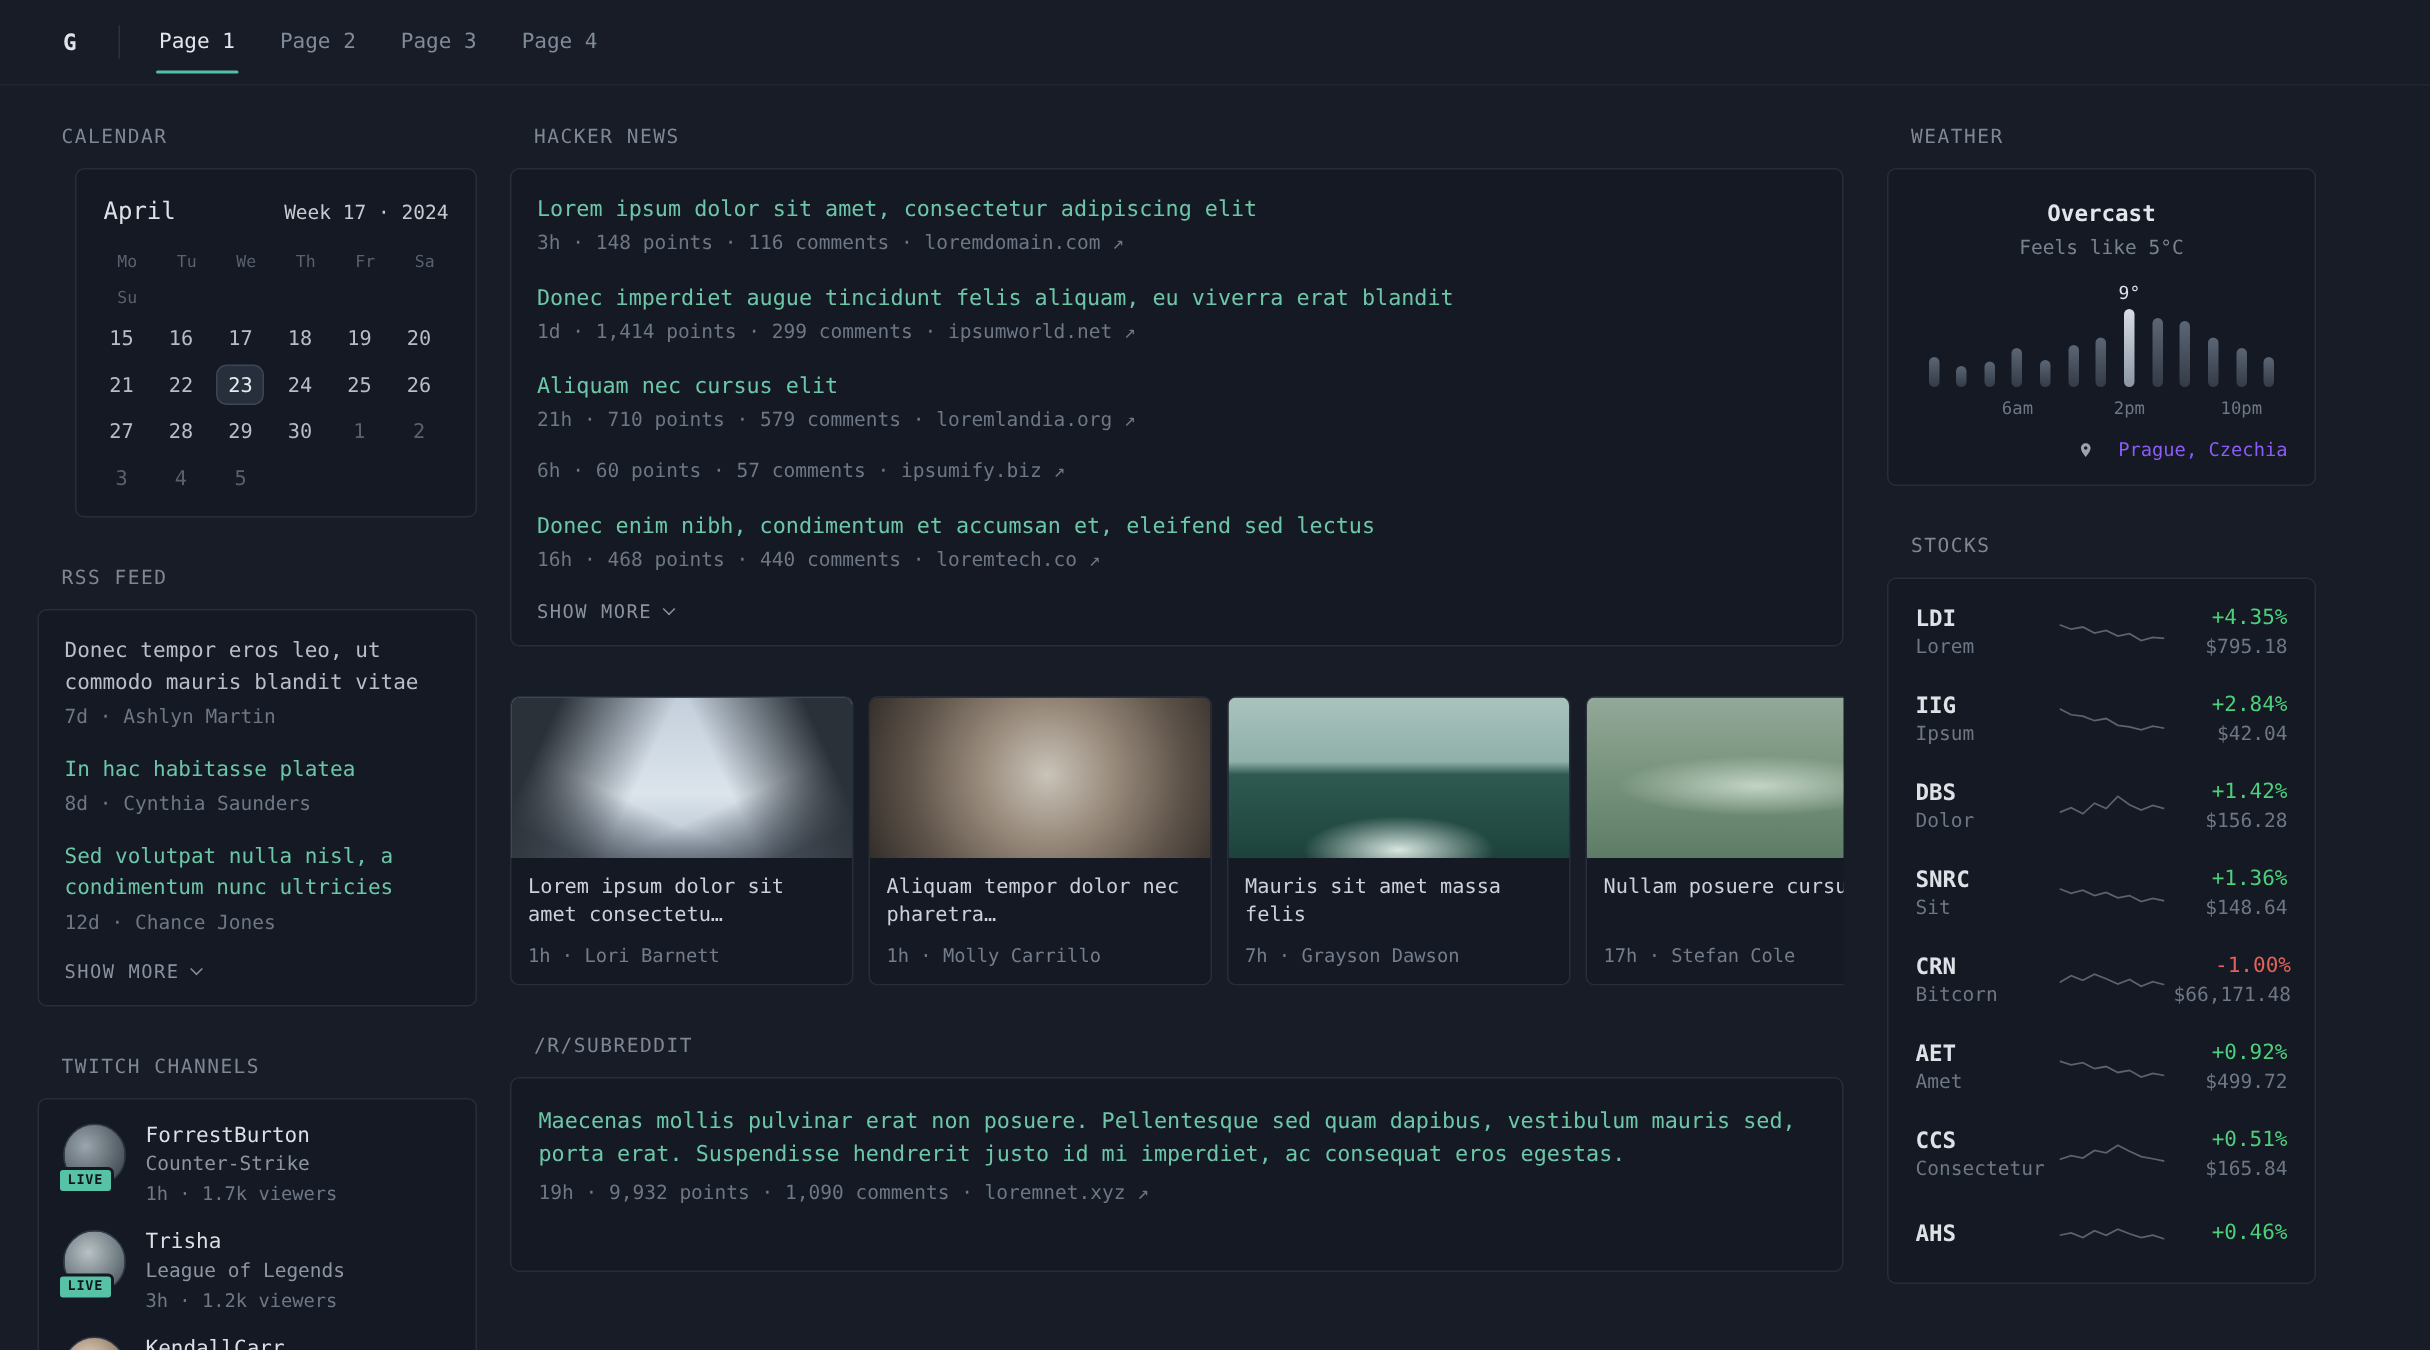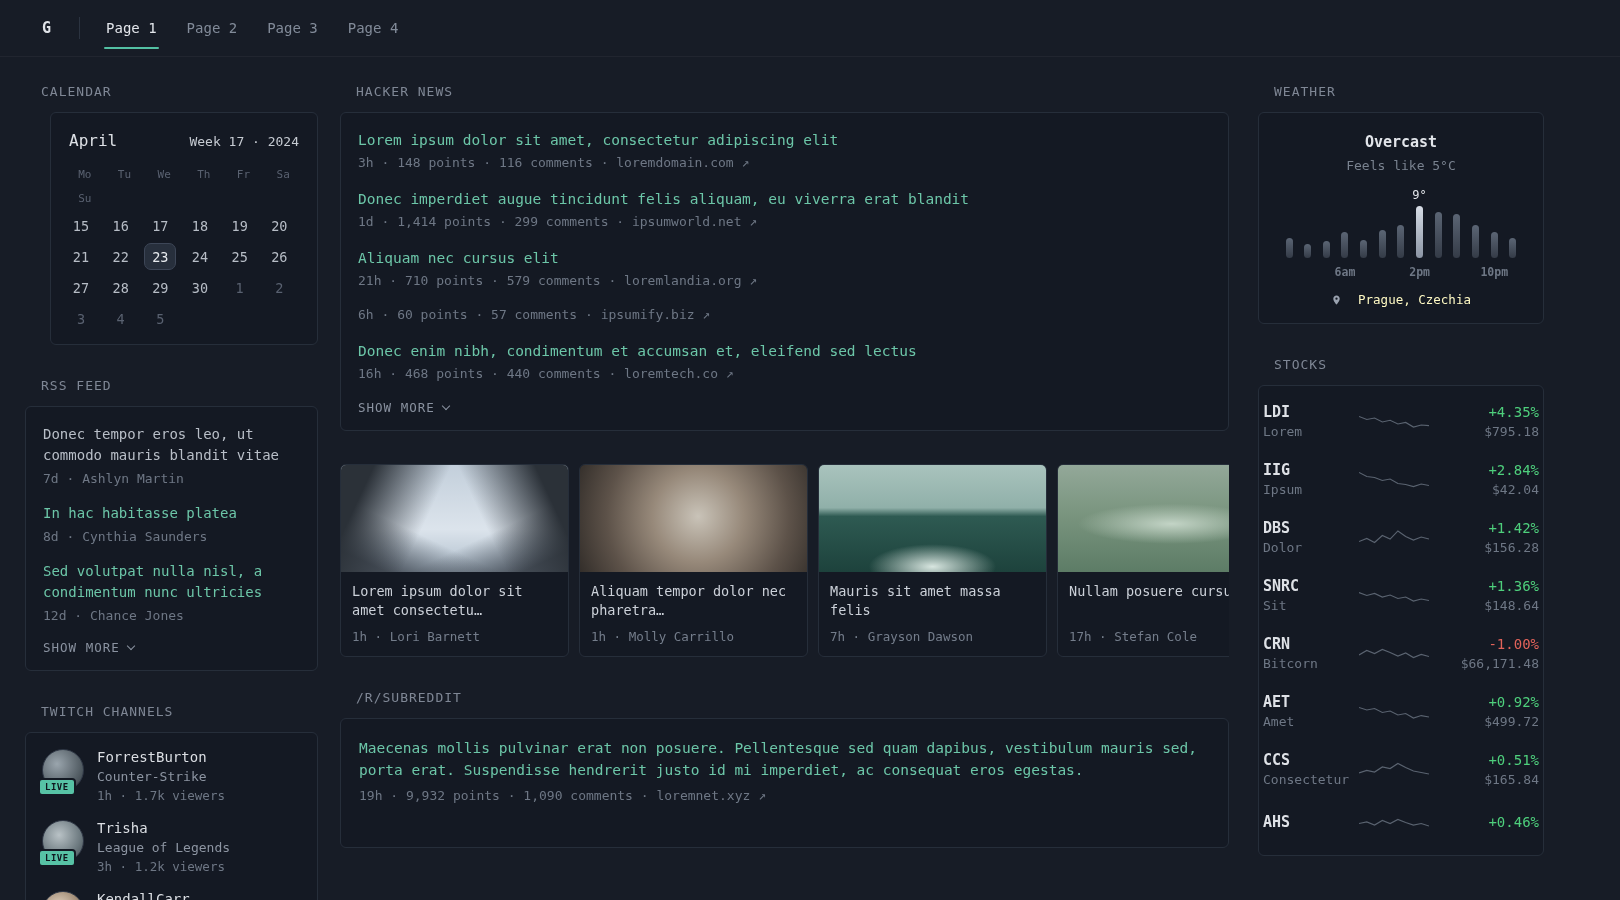--- a/index.html
+++ b/index.html
@@ -95,25 +95,25 @@
 
   
   .weather-card { padding:20px 18px 16px; text-align:center; }
   .w-cond { font-size:15px; color:#e2e5ea; font-weight:700; }
   .w-feels { margin-top:7px; font-size:13px; color:#79828f; }
   .wchart { display:flex; justify-content:space-between; margin-top:15px; padding:0 4px; }
   .wcol { display:flex; flex-direction:column; align-items:center; justify-content:flex-end; width:16px; }
   .wtemp { height:18px; font-size:12px; color:#e2e5ea; white-space:nowrap; }
   .wbar { width:7px; border-radius:3.5px; background:linear-gradient(180deg,#5b6574 0%, #343b47 100%); }
   .wbar.current { background:linear-gradient(180deg,#d7dde6 0%,#8b95a4 100%); }
-  .wtime { height:15px; margin-top:7px; font-size:11.5px; color:#6e7785; white-space:nowrap;font-weight:bold; }
-  .w-loc { margin-top:12px; display:flex; justify-content:center; align-items:center; gap:16px; font-size:12.5px; color:#fef9c3; }
-
-  
-  .stocks-card { padding:6px 4px; }
+  .wtime { height:15px; margin-top:7px; font-size:11.5px; color:#6e7785; white-space:nowrap; }
+  .w-loc { margin-top:12px; display:flex; justify-content:flex-end; align-items:center; gap:16px; font-size:12.5px; color:#8b5cf6; }
+
+  
+  .stocks-card { padding:6px 18px; }
   .stock-row { display:flex; align-items:center; padding:11px 0; cursor:pointer; }
   .stock-id { width:90px; flex:none; }
   .stock-ticker { font-size:15px; font-weight:700; color:#dee1e6; }
   .stock-name { margin-top:3px; font-size:13px; color:#6e7785; }
   .spark { width:70px; height:29px; flex:none; margin:0 6px; }
   .spark polyline { stroke:#5a6370; stroke-width:1.2; fill:none; }
   .stock-vals { margin-left:auto; text-align:right; }
   .stock-change { font-size:14px; color:#4ecf7c; }
   .stock-change.down { color:#e2635a; }
   .stock-price { margin-top:4px; font-size:13px; color:#6e7785; }

